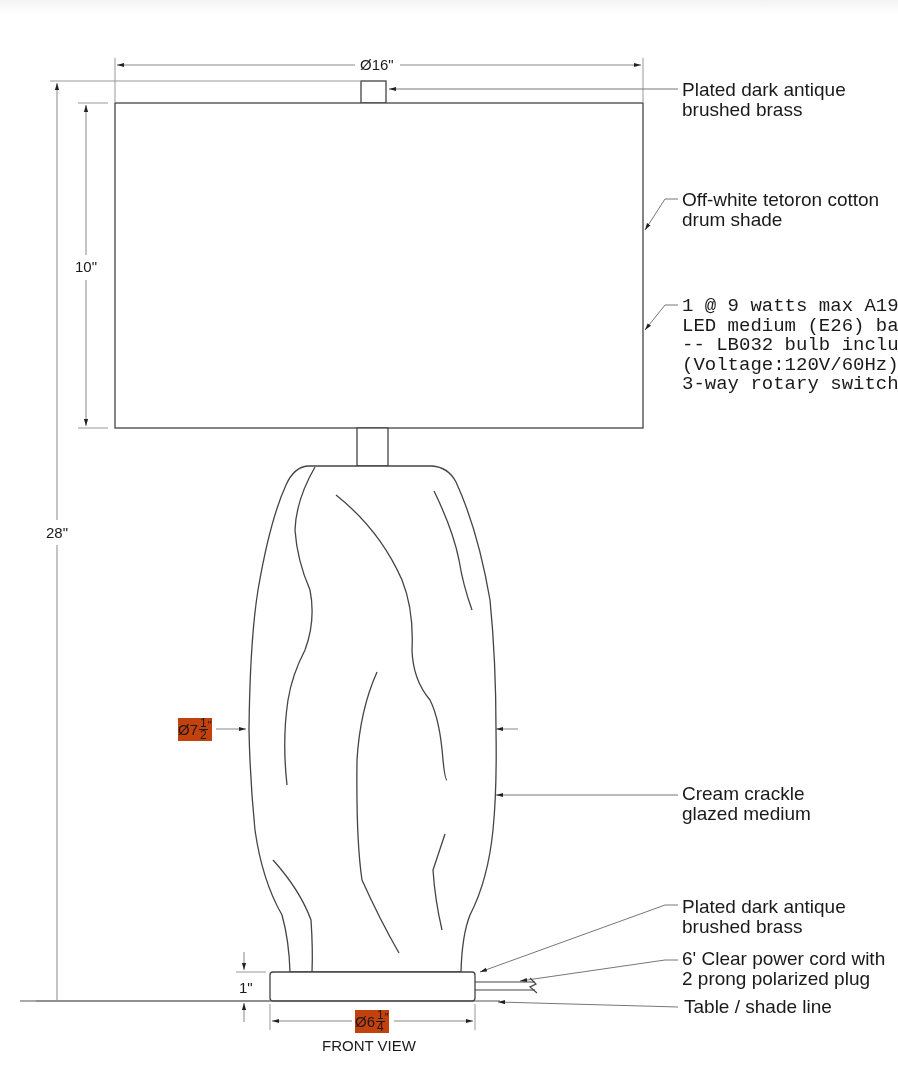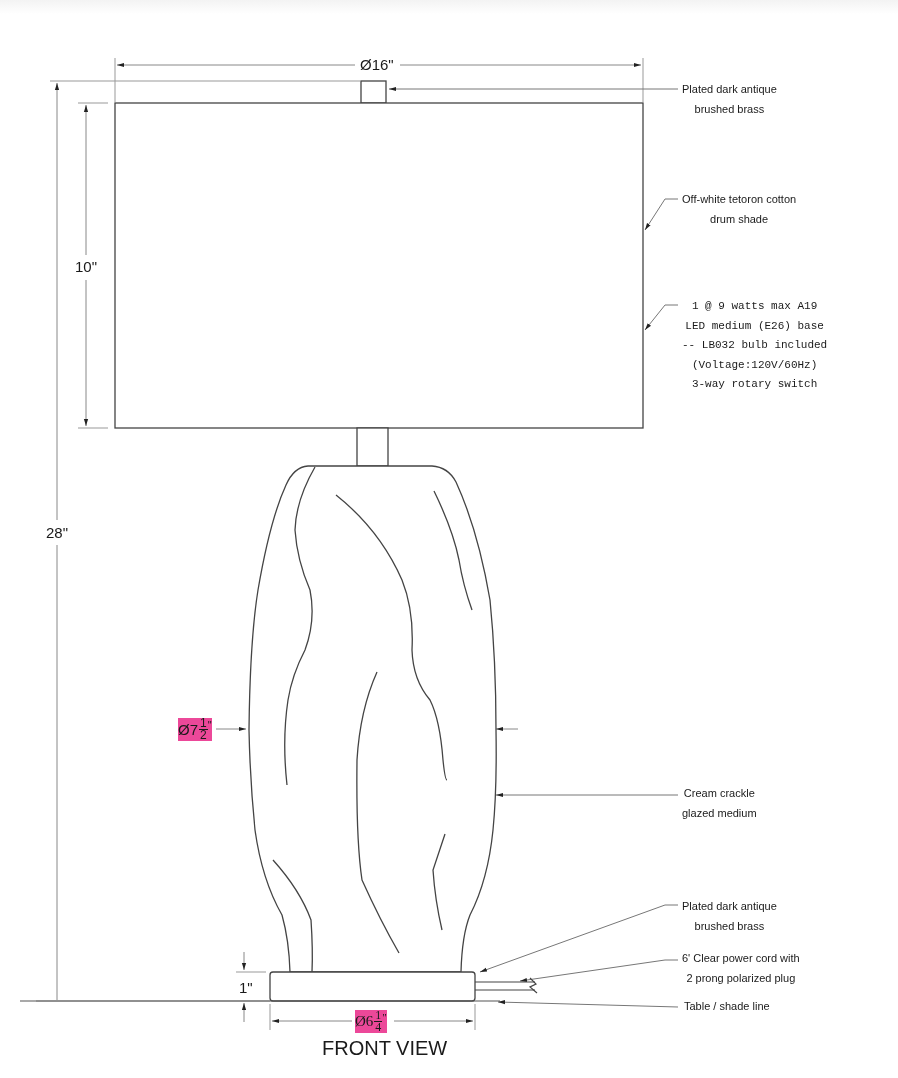--- a/index.html
+++ b/index.html
@@ -1,25 +1,25 @@
 <!DOCTYPE html>
 <html><head>
   <meta charset="utf-8">
   <style>
     html, body { margin: 0; padding: 0; background: #ffffff; }
     body { width: 898px; height: 1078px; position: relative; overflow: hidden; font-family: "Liberation Sans", sans-serif; }
     .topfade { position: absolute; left: 0; top: 0; width: 898px; height: 14px; background: linear-gradient(#f3f3f3, #ffffff); }
     svg.drawing { position: absolute; left: 0; top: 0; }
-    .label { position: absolute; font-size: 11px; line-height: 19.5px; color: #1a1a1a; white-space: pre; text-align: center; }
+    .label { position: absolute; font-size: 19px; line-height: 19.5px; color: #1a1a1a; white-space: pre; }
     .dim { position: absolute; font-size: 15px; color: #1a1a1a; background: #fff; padding: 0 2px; line-height: 16px; }
-    .frac { position: absolute; font-size: 15px; color: #1a1a1a; display: flex; align-items: center; background: #ec4899; }
+    .frac { position: absolute; font-size: 15px; color: #1a1a1a; display: flex; align-items: center; background: #c2410c; }
     .frac .stack { display: inline-flex; flex-direction: column; align-items: center; font-size: 12px; line-height: 11px; margin-left: 1px; }
     .frac .stack .num { border-bottom: 1px solid #1a1a1a; padding: 0 1px; }
     .frac .quote { font-size: 11px; align-self: flex-start; margin-top: 1px; }
-    .caption { position: absolute; font-size: 20px; color: #1a1a1a; }
+    .caption { position: absolute; font-size: 15px; color: #1a1a1a; }
   </style>
 </head>
 <body>
 
 <div class="topfade"></div>
 
 <svg class="drawing" width="898" height="1078" viewBox="0 0 898 1078">
   <defs>
     <marker id="arr" viewBox="0 0 10 10" refX="10" refY="5" markerWidth="7" markerHeight="7" orient="auto-start-reverse">
       <path d="M0,2 L10,5 L0,8 z" fill="#222"></path>
@@ -94,21 +94,21 @@
   <span>Ø7</span>
   <span class="stack">
     <span class="num">1</span>
     <span class="den">2</span>
   </span>
   <span class="quote">"</span>
 </div>
 
 <div class="dim" style="left:237px; top:980px;">1"</div>
 
-<div class="frac" style="left:355px; top:1010px;font-family:Liberation Serif, serif;">
+<div class="frac" style="left:355px; top:1010px;">
   <span>Ø6</span>
   <span class="stack">
     <span class="num">1</span>
     <span class="den">4</span>
   </span>
   <span class="quote">"</span>
 </div>
 
 <div class="caption" style="left:322px; top:1037px;">FRONT VIEW</div>
 

